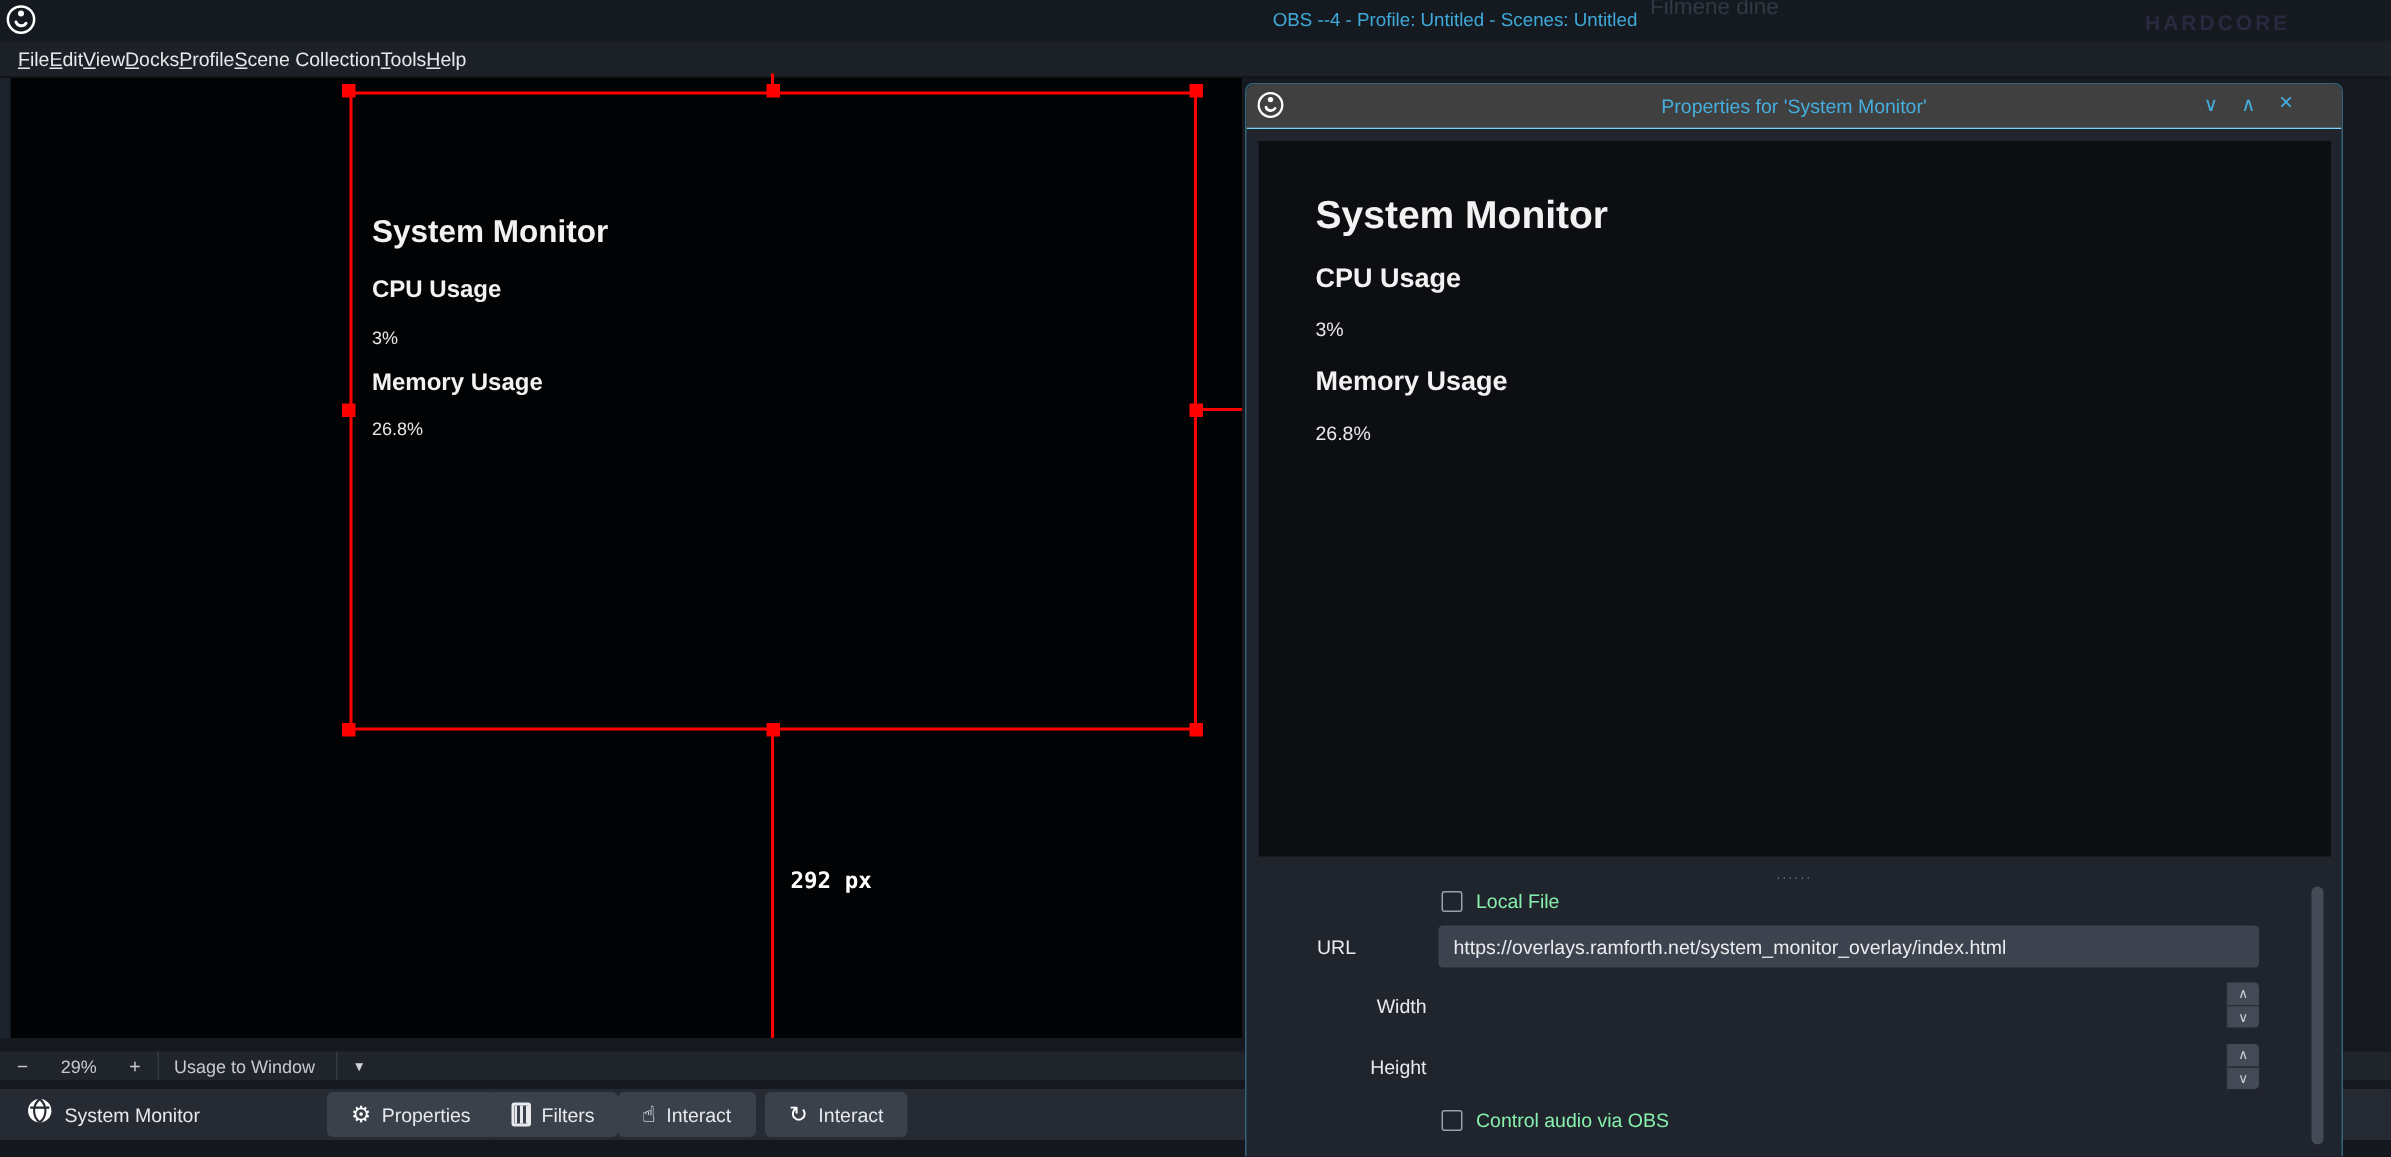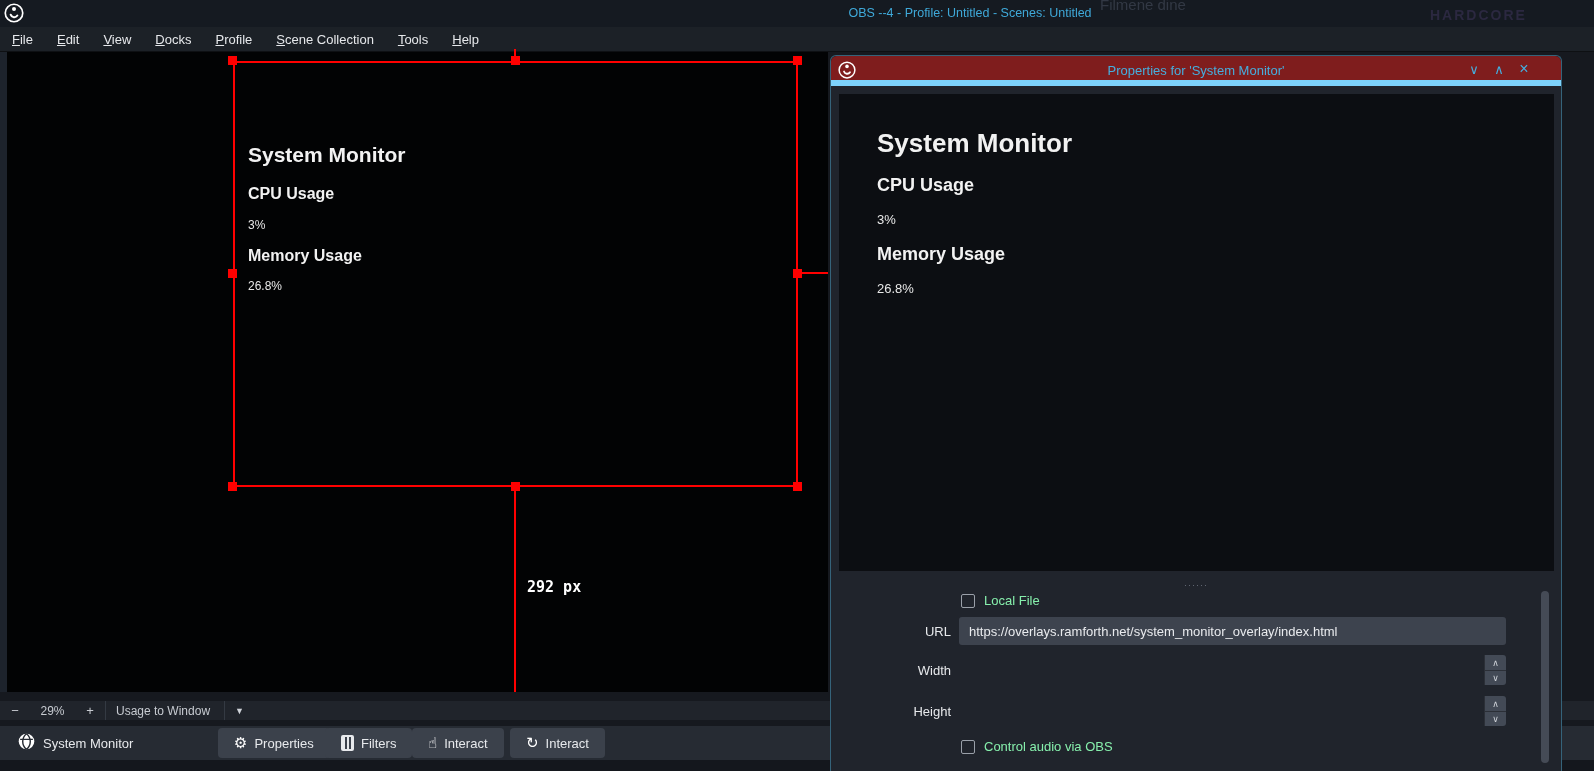--- a/index.html
+++ b/index.html
@@ -11,21 +11,21 @@
   #titlebar { left:0; top:0; width:1594px; height:27px; background:#151a21; }
   #app-title { left:650px; top:6px; width:640px; text-align:center;
                color:#3fa9d9; font-size:12.5px; }
   .bleed-top { left:1100px; top:-4px; color:#3c4350; font-size:15px; opacity:.75; }
   .bleed-right { left:1430px; top:7px; color:#2b2840; font-weight:700;
                  font-size:14px; letter-spacing:2px; }
   .obs-logo { left:4px; top:3px; }
 
   
   #menubar { left:0; top:27px; width:1594px; height:25px; background:#1c2127;
-             display:flex; align-items:center; gap:24px; padding-left:12px;
+             display:flex; align-items:center; padding-left:12px;
              border-bottom:1px solid #0e1013; }
   .menu-item { color:#e6e8eb; font-size:13px; cursor:default; }
   .menu-item .u { text-decoration:underline; }
 
   
   #canvas { left:0; top:52px; width:828px; height:640px; background:#020304; }
   #dock-edge { left:0; top:52px; width:7px; height:640px; background:#1d232c; }
 
   #selection-rect { left:233px; top:61px; width:565px; height:426px;
                     border:2px solid #ff0000; }
@@ -65,22 +65,22 @@
   #btn-filters    { position:absolute; left:325px; top:728px; }
   #btn-interact   { position:absolute; left:412px; top:728px; }
   #btn-refresh    { position:absolute; left:510px; top:728px; }
   .filter-glyph { width:13px; height:16px; border:2px solid #e7e9ec; border-radius:2px;
                   background:repeating-linear-gradient(90deg,#e7e9ec 0 2px,transparent 2px 4px); }
 
   
   #dialog { left:830px; top:55px; width:732px; height:716px; background:#20242c;
             border:1px solid #35637a; border-bottom:none;
             border-radius:6px 6px 0 0; z-index:10; }
-  #dlg-titlebar { left:0; top:0; width:730px; height:30px; background:#7f1d1d;
-                  border-radius:6px 6px 0 0; border-bottom:6px solid #7dd3fc; }
+  #dlg-titlebar { left:0; top:0; width:730px; height:30px; background:#404040;
+                  border-radius:6px 6px 0 0; border-bottom:1px solid #7dd3fc; }
   #dlg-title { left:0; top:7px; width:730px; text-align:center; color:#46aede;
                font-size:13px; }
   .dlg-winbtn { top:6px; color:#46aede; font-size:13px; width:20px; text-align:center;
                 cursor:default; }
   #dlg-btn-float   { left:633px; }
   #dlg-btn-restore { left:658px; }
   #dlg-btn-close   { left:683px; font-size:16px; top:4px; }
 
   #dlg-preview { left:8px; top:38px; width:715px; height:477px; background:#0c0e12; }
   .pv-title { left:38px; top:34px; color:#f2f2f2; font-size:26px; font-weight:700; }
@@ -93,21 +93,21 @@
                   font-size:9px; letter-spacing:1px; line-height:6px; }
 
   .chk-row { display:flex; align-items:center; gap:9px; }
   input[type="checkbox"] { appearance:none; -webkit-appearance:none; width:14px;
     height:14px; border:1px solid #9aa0a9; border-radius:2px; background:transparent; }
   .chk-label { color:#86efac; font-size:13px; }
   #row-localfile { left:130px; top:537px; }
   #row-audio     { left:130px; top:683px; }
 
   .fld-label { width:120px; text-align:right; color:#e7e9ec; font-size:13px; }
-  #lbl-url    { left:0; top:568px; }
+  #lbl-url    { left:0; top:568px;text-align:center; }
   #lbl-width  { left:0; top:607px; }
   #lbl-height { left:0; top:648px; }
 
   .txt-input { background:#3d434e; border:none; border-radius:3px; color:#e9ebee;
                font-size:13px; padding:0 10px;
                font-family:"Liberation Sans","DejaVu Sans",sans-serif; }
   #inp-url    { left:128px; top:561px; width:547px; height:28px; }
   #inp-width  { left:128px; top:599px; width:547px; height:30px; }
   #inp-height { left:128px; top:640px; width:547px; height:30px; }
 

